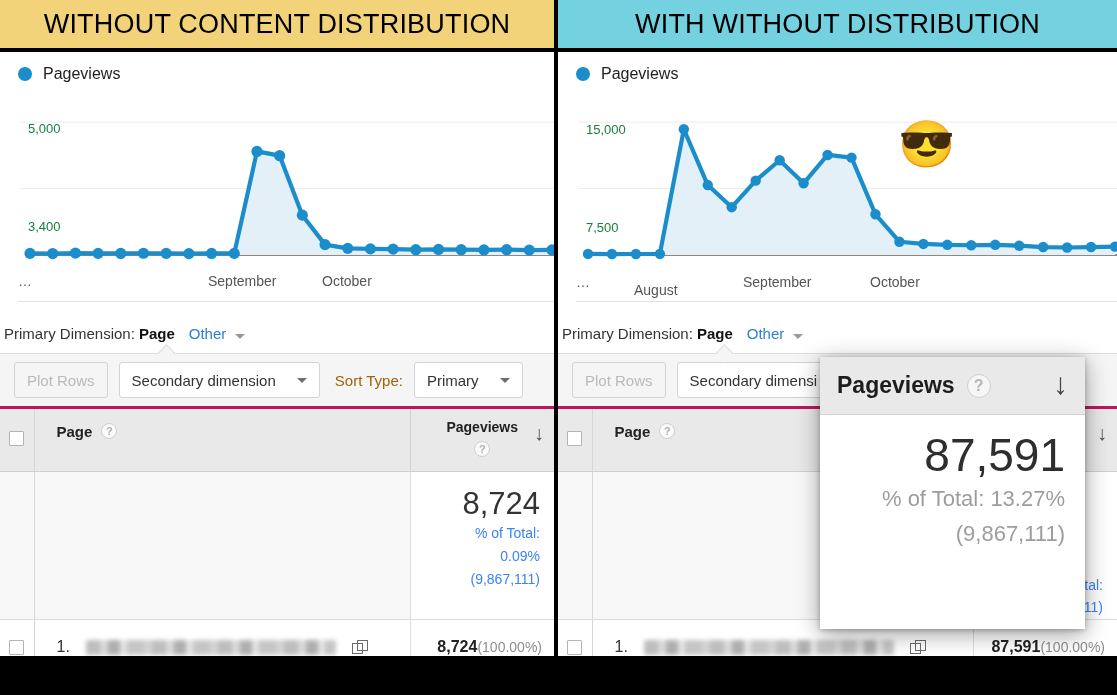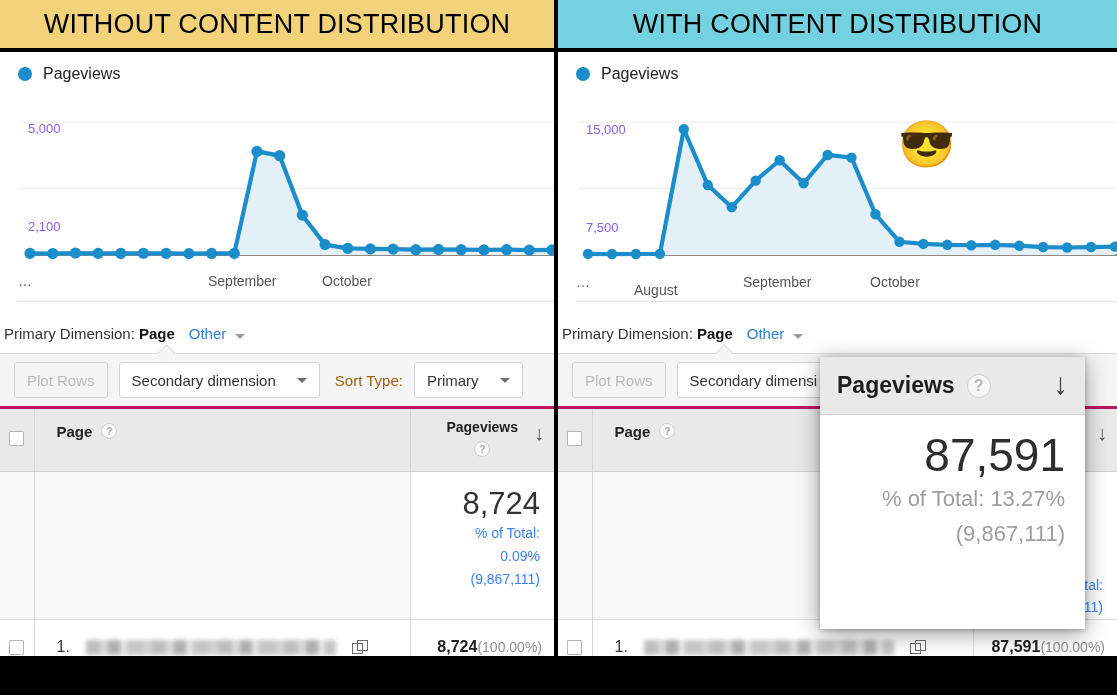--- a/index.html
+++ b/index.html
@@ -62,21 +62,21 @@
     flex: none;
   }
   .legend-label { font-size: 16px; color: #222; }
 
   
   .chart-wrap { position: relative; }
   .chart-svg  { display: block; }
   .ytick {
     position: absolute;
     font-size: 13px;
-    color: #8b5cf6;
+    color: #15803d;
     white-space: nowrap;
   }
   .xtick {
     position: absolute;
     font-size: 14px;
     color: #555;
     white-space: nowrap;
   }
   .chart-bottom-rule {
     position: absolute;
@@ -301,21 +301,21 @@
 
     <div class="banner banner-left">WITHOUT CONTENT DISTRIBUTION</div>
 
     <div class="legend">
       <span class="legend-dot"></span>
       <span class="legend-label">Pageviews</span>
     </div>
 
     <div class="chart-wrap" style="height:230px">
       <div class="ytick" style="left:28px; top:38px;">5,000</div>
-      <div class="ytick" style="left:28px; top:136px;">2,100</div>
+      <div class="ytick" style="left:28px; top:136px;">3,400</div>
       <svg class="chart-svg" id="svg-left" width="554" height="196" viewBox="0 0 554 196">
           <line x1="20" x2="554" y1="105.6" y2="105.6" stroke="#ececec" stroke-width="1"></line>
           <line x1="20" x2="554" y1="39.19999999999999" y2="39.19999999999999" stroke="#ececec" stroke-width="1"></line>
           <line x1="30" x2="554" y1="172" y2="172" stroke="#6b5f57" stroke-width="1.4"></line>
           <path d="M30 170.4064 L52.69565217391305 170.5392 L75.3913043478261 170.1408 L98.08695652173913 170.35328 L120.78260869565217 170.45952 L143.47826086956522 170.24704 L166.17391304347825 170.4064 L188.8695652173913 170.61888 L211.56521739130434 170.45952 L234.26086956521738 170.4064 L256.95652173913044 68.416 L279.6521739130435 72.6656 L302.3478260869565 132.16 L325.04347826086956 161.6416 L347.7391304347826 165.36 L370.4347826086956 165.8912 L393.1304347826087 166.1568 L415.82608695652175 166.688 L438.52173913043475 166.4224 L461.2173913043478 166.688 L483.9130434782609 166.9536 L506.6086956521739 166.688 L529.304347826087 167.0864 L552 166.9536 L552 172 L30 172 Z" fill="#e3f0f7" stroke="none"></path>
           <path d="M30 170.4064 L52.69565217391305 170.5392 L75.3913043478261 170.1408 L98.08695652173913 170.35328 L120.78260869565217 170.45952 L143.47826086956522 170.24704 L166.17391304347825 170.4064 L188.8695652173913 170.61888 L211.56521739130434 170.45952 L234.26086956521738 170.4064 L256.95652173913044 68.416 L279.6521739130435 72.6656 L302.3478260869565 132.16 L325.04347826086956 161.6416 L347.7391304347826 165.36 L370.4347826086956 165.8912 L393.1304347826087 166.1568 L415.82608695652175 166.688 L438.52173913043475 166.4224 L461.2173913043478 166.688 L483.9130434782609 166.9536 L506.6086956521739 166.688 L529.304347826087 167.0864 L552 166.9536" fill="none" stroke="#1b8dcb" stroke-width="4.2" stroke-linejoin="round" stroke-linecap="round"></path>
           <circle cx="30" cy="170.4064" r="5.6" fill="#1b8dcb"></circle>
           <circle cx="52.69565217391305" cy="170.5392" r="5.6" fill="#1b8dcb"></circle>
           <circle cx="75.3913043478261" cy="170.1408" r="5.6" fill="#1b8dcb"></circle>
           <circle cx="98.08695652173913" cy="170.35328" r="5.6" fill="#1b8dcb"></circle>
@@ -421,21 +421,21 @@
         </td>
       </tr>
     </tbody>
       </table>
   </div>
 
   <div class="divider"></div>
 
   <div class="panel panel-right">
 
-    <div class="banner banner-right">WITH CONTENT DISTRIBUTION</div>
+    <div class="banner banner-right">WITH WITHOUT DISTRIBUTION</div>
 
     <div class="legend">
       <span class="legend-dot"></span>
       <span class="legend-label">Pageviews</span>
     </div>
 
     <div class="chart-wrap" style="height:230px">
       <div class="ytick" style="left:28px; top:39px;">15,000</div>
       <div class="ytick" style="left:28px; top:137px;">7,500</div>
       <svg class="chart-svg" id="svg-right" width="559" height="196" viewBox="0 0 559 196">

